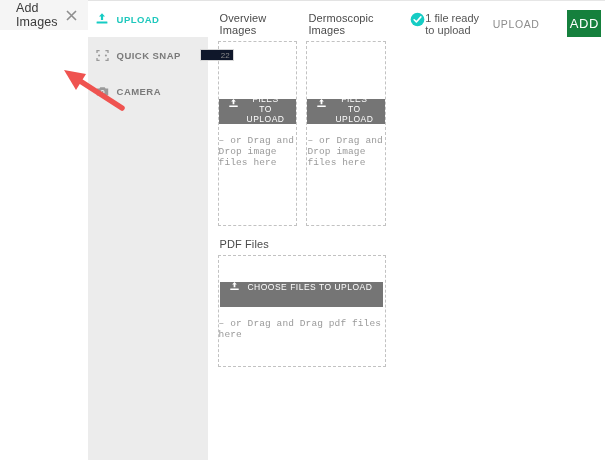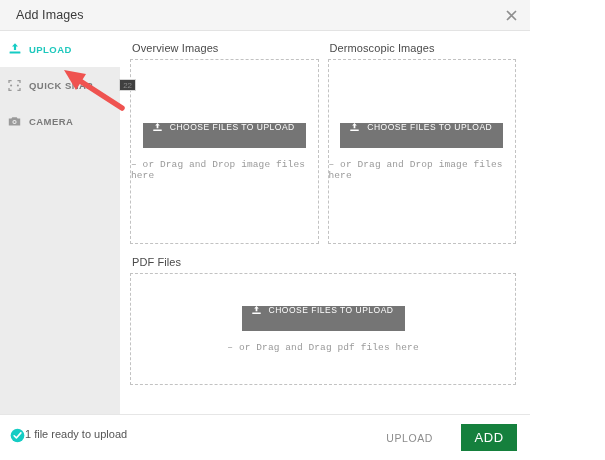--- a/index.html
+++ b/index.html
@@ -6,21 +6,21 @@
   html, body {
     width: 605px; height: 460px;
     font-family: "Liberation Sans", sans-serif;
     background: #ffffff;
     overflow: hidden;
   }
   .dialog {
     position: relative;
     width: 530px; height: 460px;
     background: #ffffff;
-    display: flex; flex-direction: column;
+    display: flex; 
   }
 
   
   .titlebar {
     height: 30px; flex: 0 0 30px;
     background: #f5f5f5;
     display: flex; align-items: center;
     padding: 0 8px 0 16px;
     position: relative;
   }
@@ -65,23 +65,23 @@
     flex: 0 0 15px;
   }
   .side-icon svg { display: block; }
   .side-label {
     font-size: 9.5px; letter-spacing: .45px;
     color: #7a7a7a; white-space: nowrap; font-weight: bold;
   }
   .side-item.active .side-label { color: #1fc8bd; }
   .badge {
     font-size: 8px; color: #8a8a8a;
-    background: #404040; border: 1px solid #d6d6d6;
-    padding: 1px 3px 0 3px; line-height: 1.2;
-    margin-left: 19px;
+    background: #0f172a; border: 1px solid #d6d6d6;
+    padding: 1px 3px 0 20px; line-height: 1.2;
+    margin-left: 12px;
   }
 
   
   .main {
     flex: 1 1 auto;
     background: #ffffff;
     border-top: 1px solid #e3e3e3;
     padding: 11px 14px 0 10px;
     overflow: hidden;
   }

